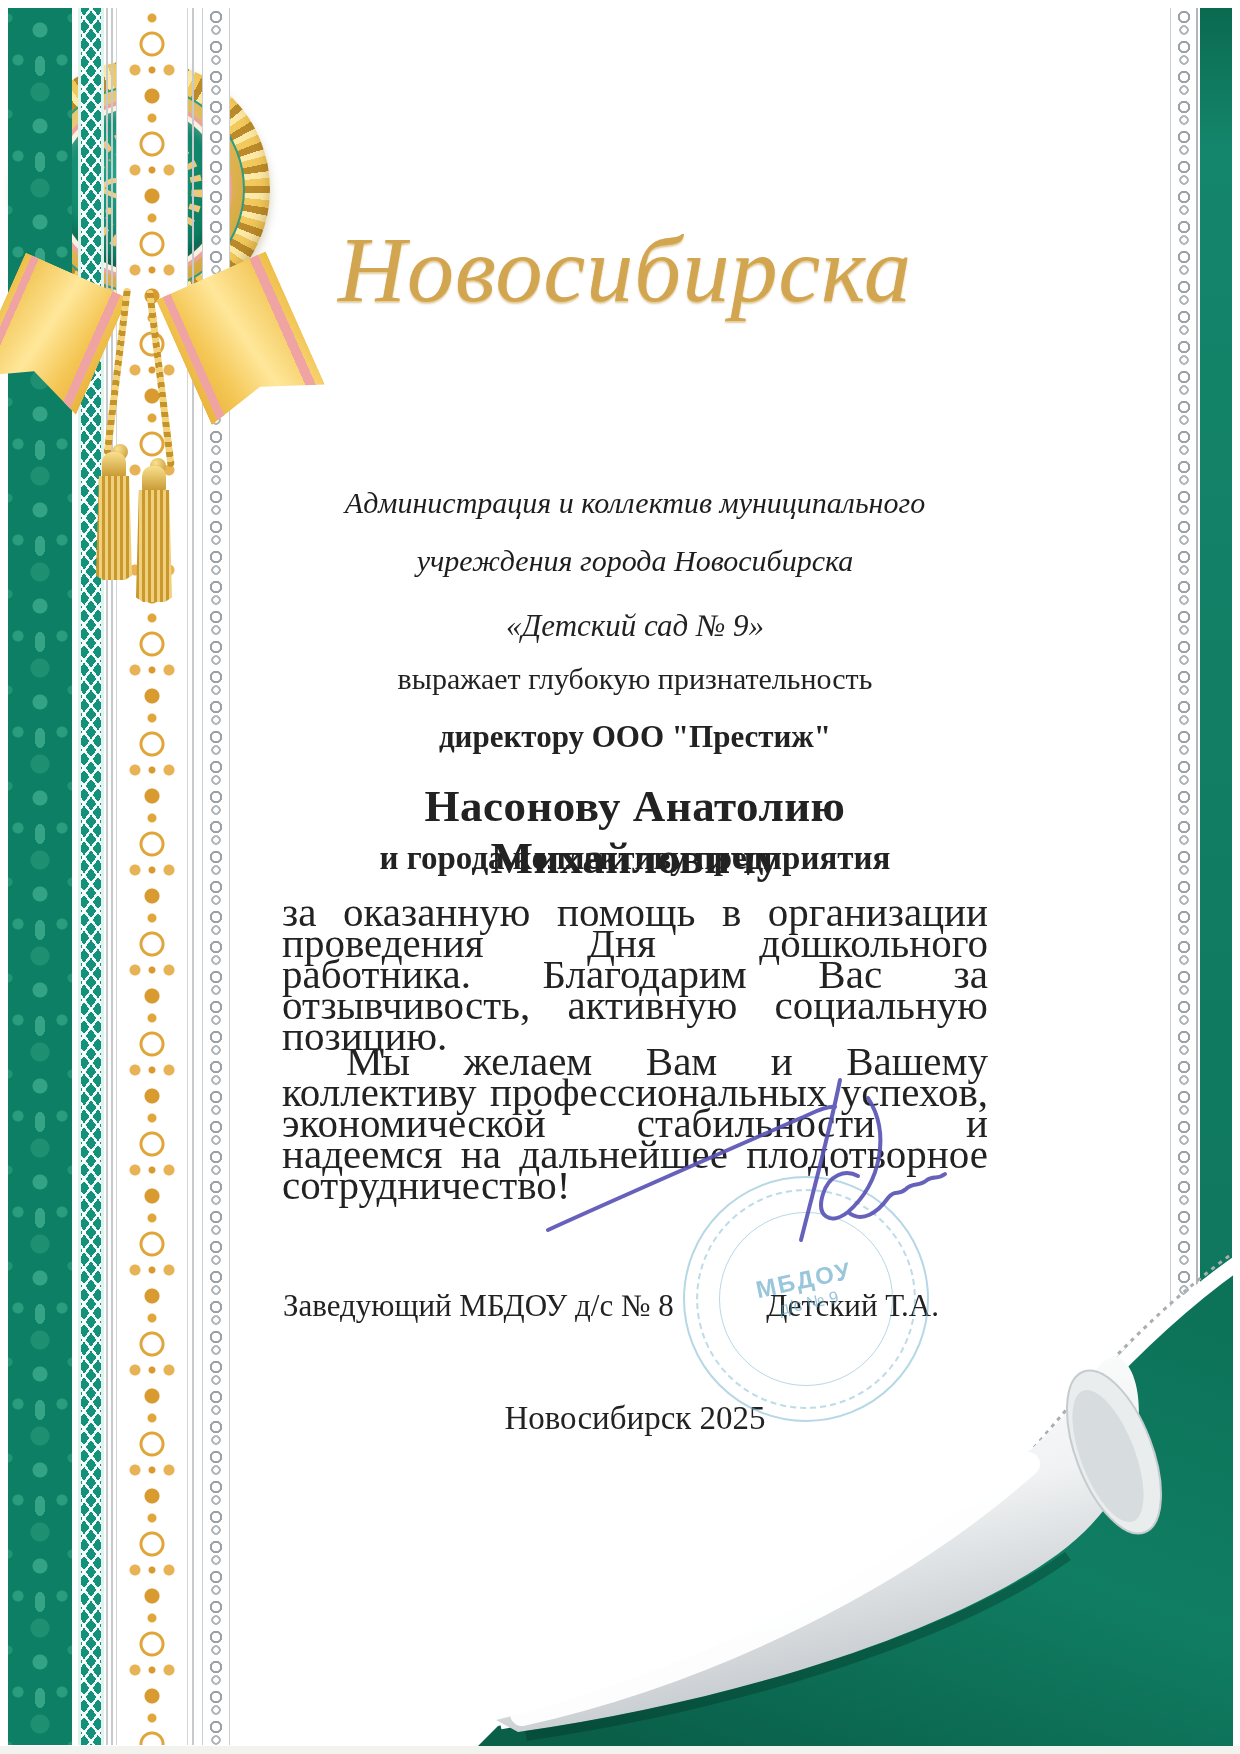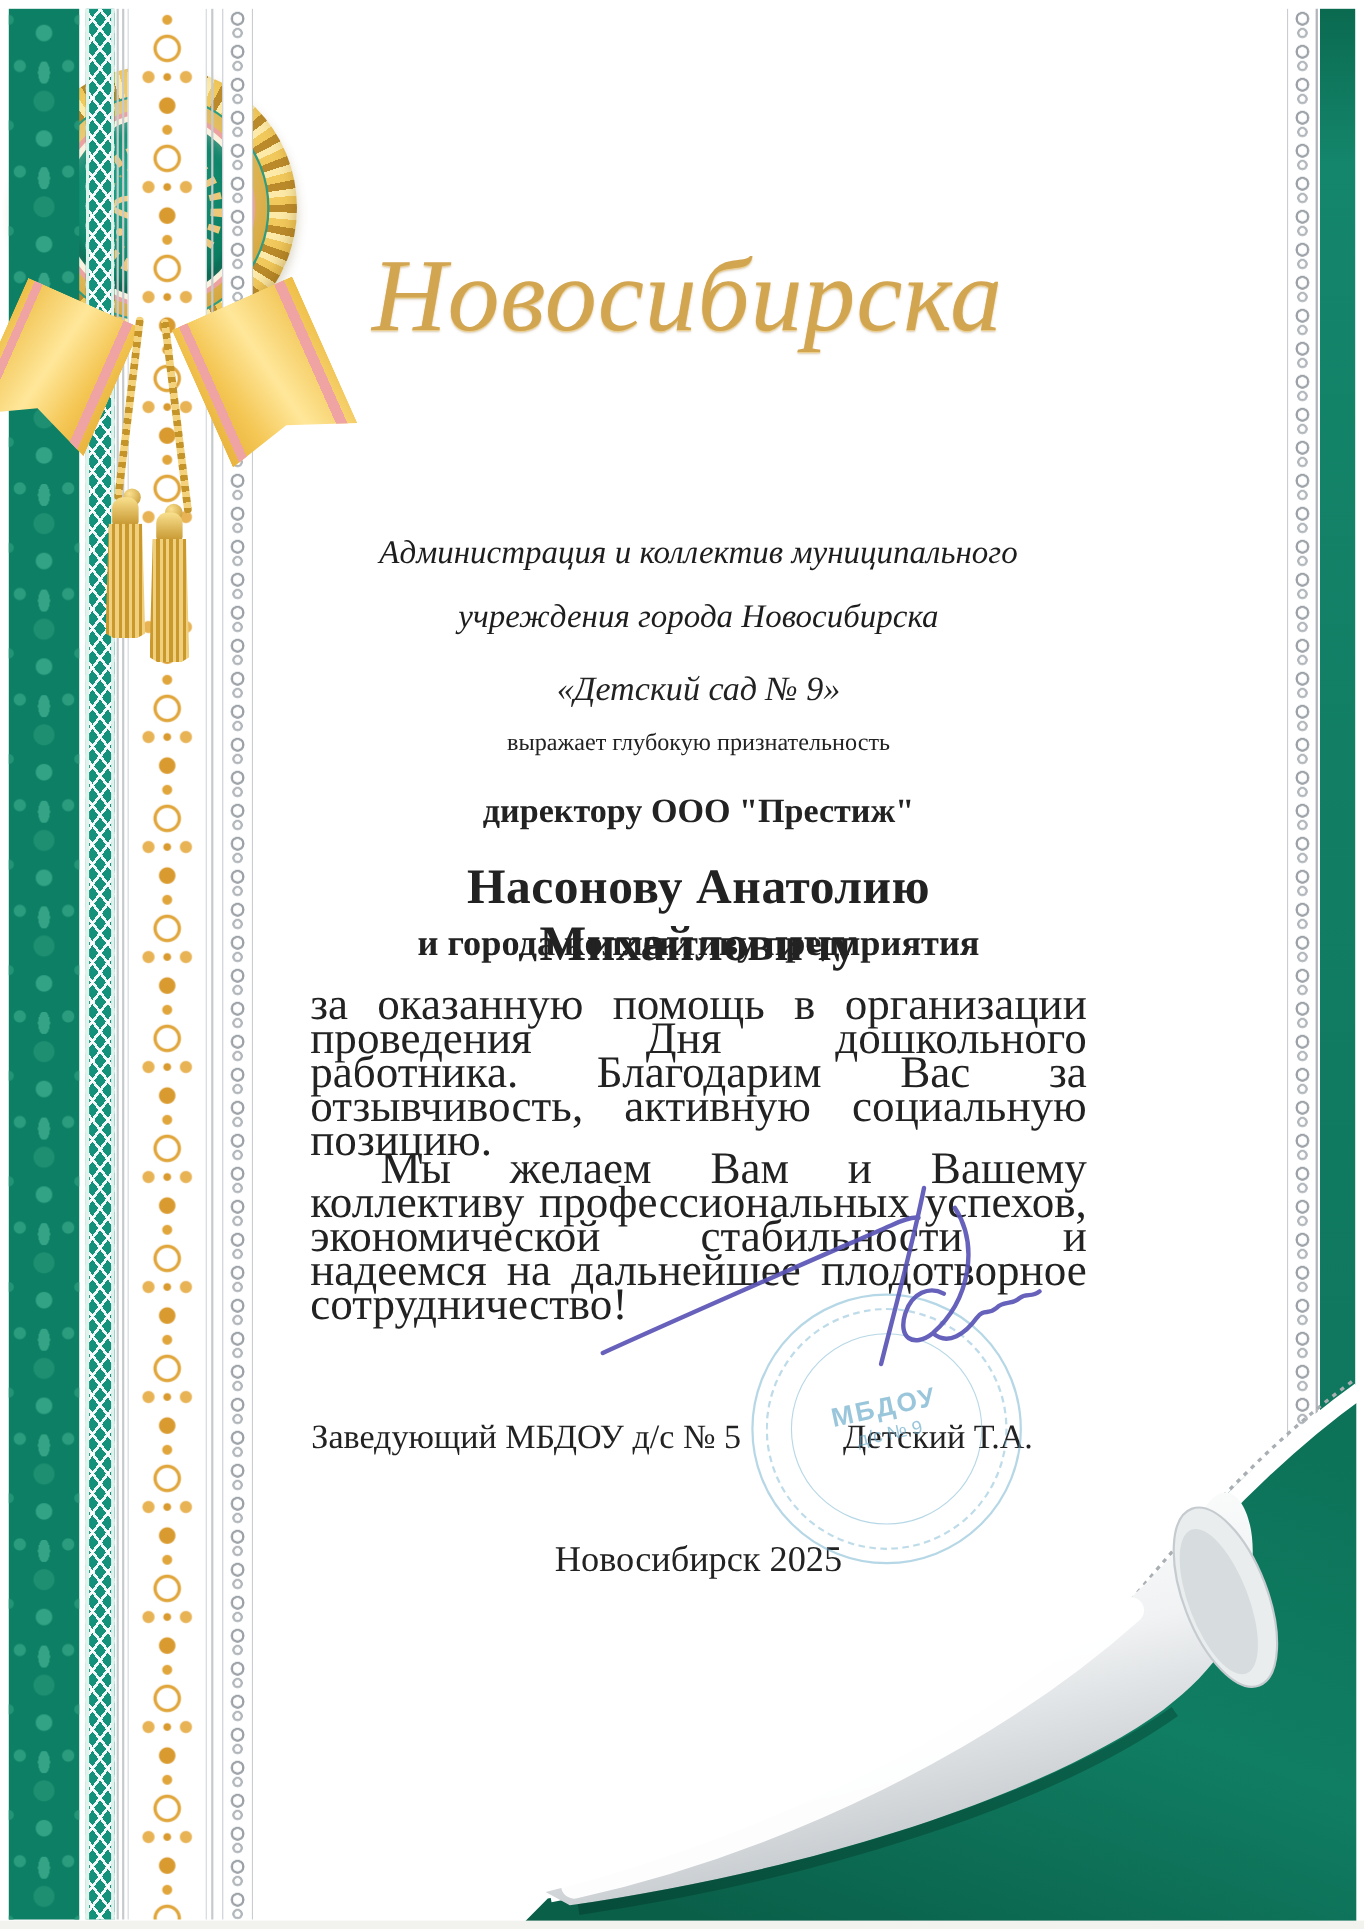--- a/index.html
+++ b/index.html
@@ -96,21 +96,21 @@
   .tb1{left:96px;top:476px;height:104px;} .tb2{left:136px;top:490px;height:112px;}
 
   
   .title{left:250px;top:152px;width:750px;text-align:center;z-index:10;
     font-size:94px;font-style:italic;font-weight:normal;letter-spacing:1px;color:#d2a550;
     text-shadow:0 1px 0 #eccf8e, 0 2px 2px rgba(150,110,40,.35);}
   .txt{left:280px;width:710px;z-index:10;text-align:center;}
   .org-lines{top:466px;font-style:italic;font-size:30px;line-height:42px;color:#1d1d1d;}
   .org-lines p{margin:16px;}
   .org-name{top:608px;font-style:italic;font-size:31px;}
-  .expresses{top:662px;font-size:22px;}
+  .expresses{top:662px;font-size:30px;}
   .recipient-role{top:719px;font-size:31px;font-weight:bold;}
   .recipient-name{top:780px;font-size:45px;font-weight:bold;letter-spacing:.5px;}
   .recipient-collective{top:840px;font-size:33px;font-weight:bold;}
   .para{left:282px;width:706px;z-index:10;font-size:41px;line-height:31px;text-align:justify;word-spacing:2px;}
   .para1{top:897px;}
   .para2{top:1046px;text-indent:64px;}
   .sig-row{left:283px;top:1288px;width:656px;z-index:10;display:flex;justify-content:space-between;font-size:31px;}
   .footer{top:1400px;font-size:33px;z-index:10;}
 
   
@@ -189,21 +189,21 @@
 </div>
 <div class="abs txt org-name">«Детский сад № 9»</div>
 <div class="abs txt expresses">выражает глубокую признательность</div>
 <div class="abs txt recipient-role">директору ООО "Престиж"</div>
 <div class="abs txt recipient-name">Насонову Анатолию Михайловичу</div>
 <div class="abs txt recipient-collective">и города коллективу предприятия</div>
 <div class="abs para para1">за оказанную помощь в организации проведения Дня дошкольного работника. Благодарим Вас за отзывчивость, активную социальную позицию.</div>
 <div class="abs para para2">Мы желаем Вам и Вашему коллективу профессиональных успехов, экономической стабильности и надеемся на дальнейшее плодотворное сотрудничество!</div>
 
 <div class="abs sig-row">
-  <span>Заведующий МБДОУ д/с № 5</span>
+  <span>Заведующий МБДОУ д/с № 8</span>
   <span>Детский Т.А.</span>
 </div>
 <div class="abs txt footer">Новосибирск 2025</div>
 
 <div class="abs stamp">
   <div class="abs stamp-ring2"></div>
   <div class="abs stamp-ring3"></div>
   <div class="abs stamp-center">
     <div class="stamp-l1">МБДОУ</div>
     <div class="stamp-l2">д/с № 9</div>

